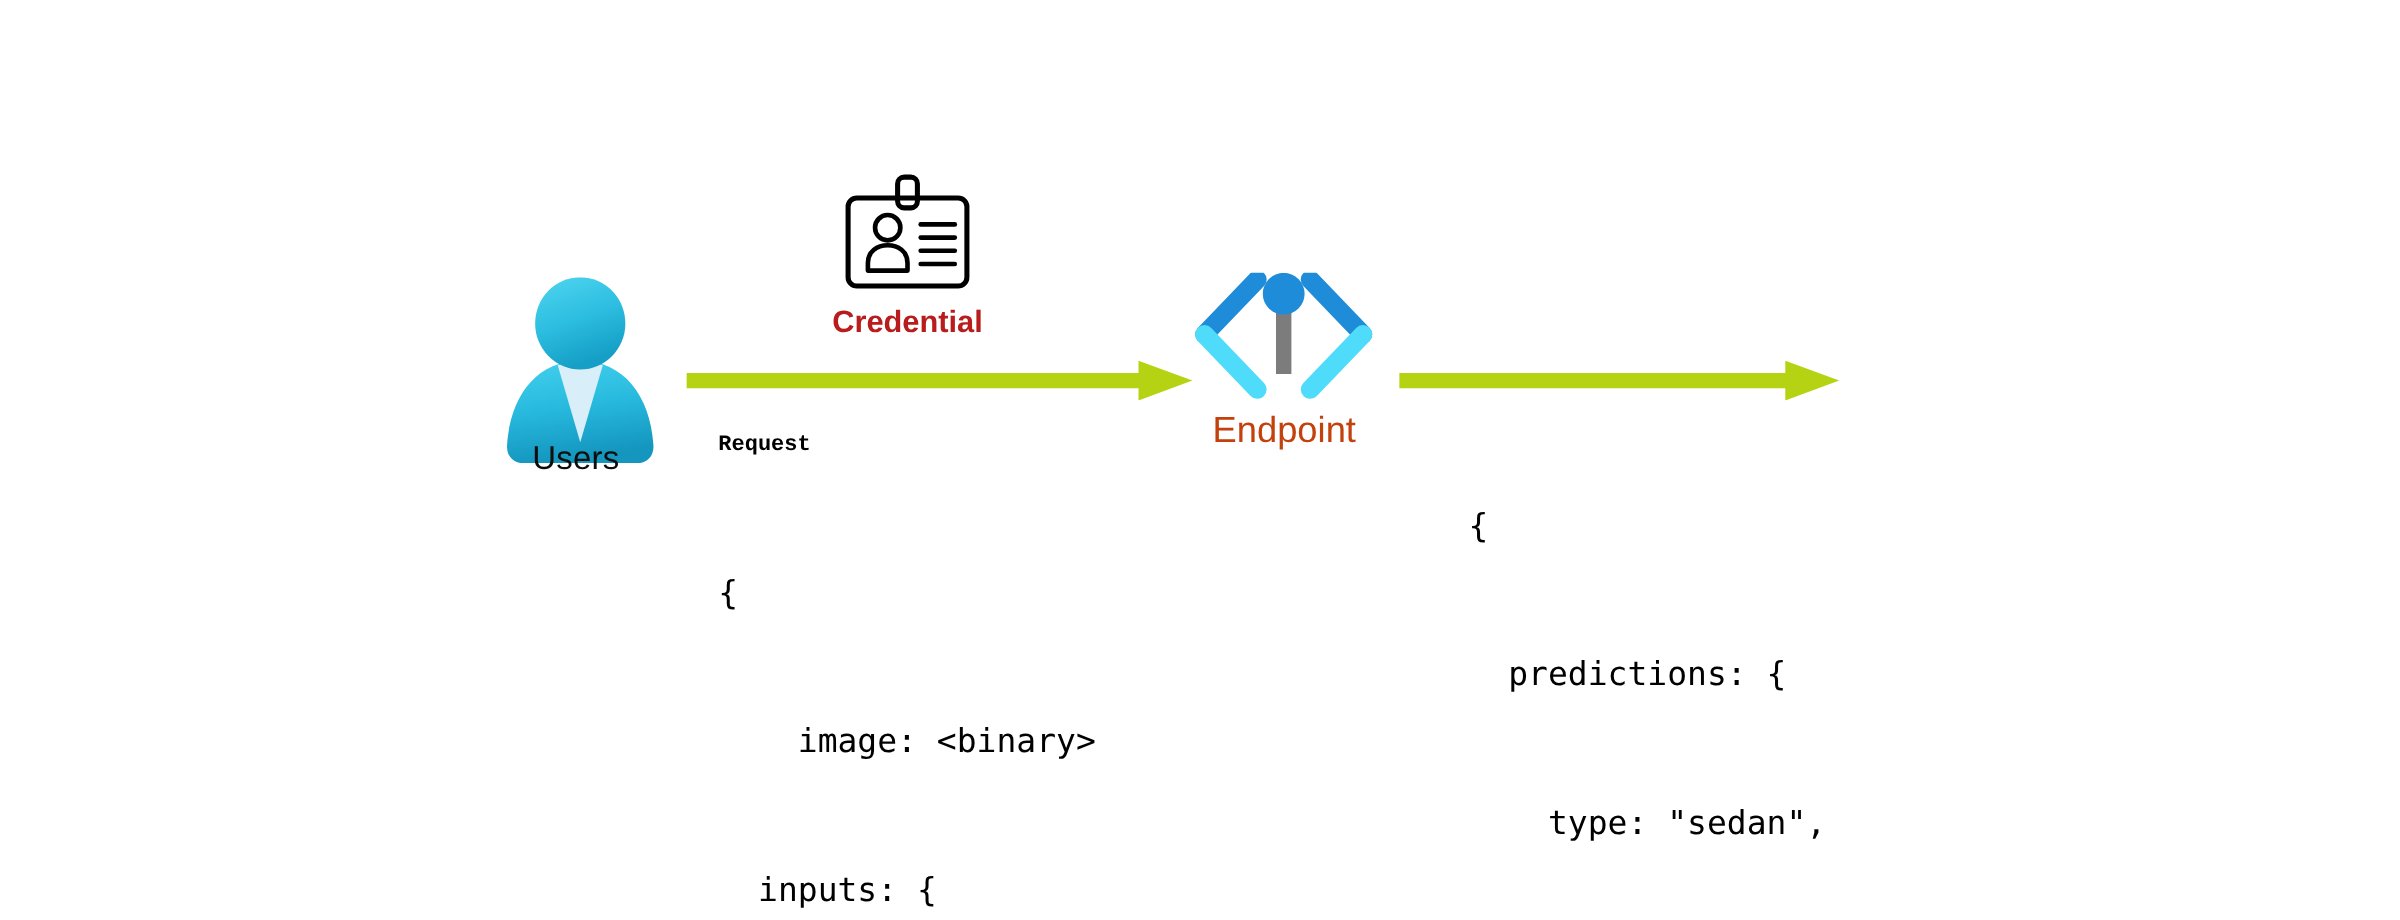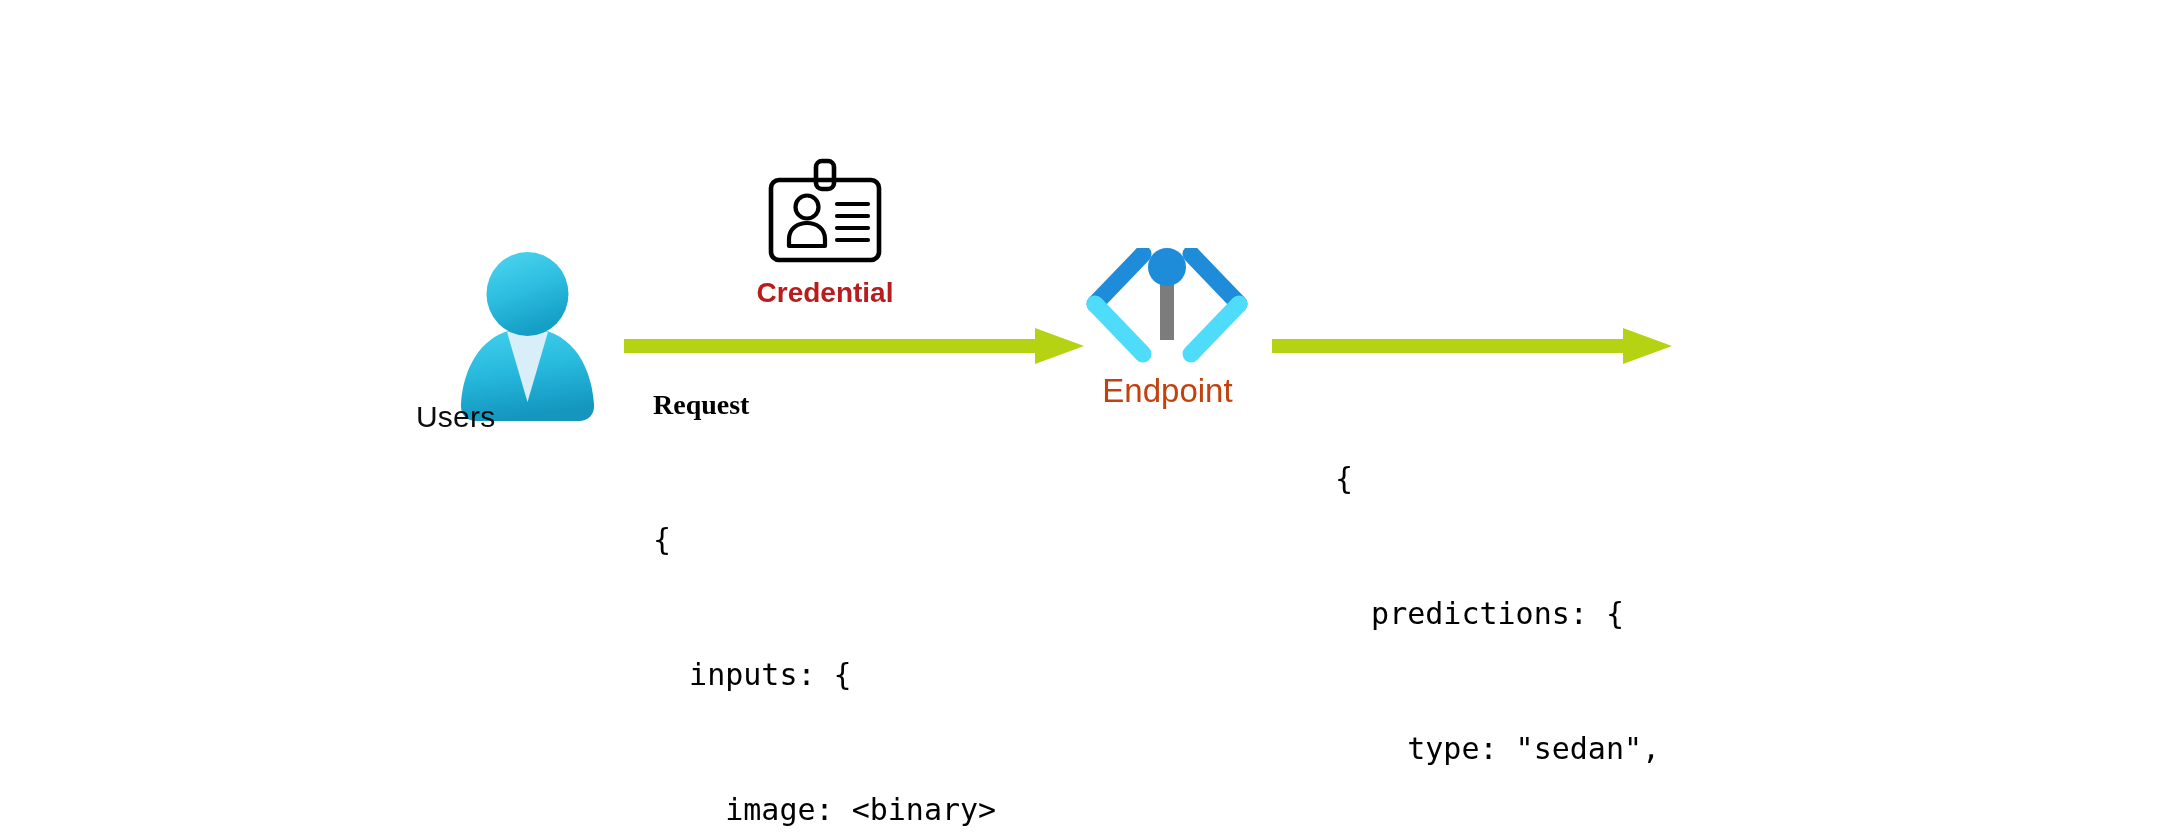--- a/index.html
+++ b/index.html
@@ -31,23 +31,24 @@
   
   #users-actor {
     left: 455px;
     top: 252px;
     width: 145px;
     height: 185px;
   }
   #users-actor svg { display: block; }
 
   #users-label {
-    left: 416px;
+    left: 436px;
     top: 400px;
     width: 175px;
+    text-align: center;
     font-family: "Liberation Sans", sans-serif;
     font-size: 30px;
     line-height: 34px;
     color: #0d0d0d;
     letter-spacing: 0.2px;
   }
 
   
   #credential-icon {
     left: 765px;
@@ -117,23 +118,23 @@
 
   
   .code-panel {
     font-family: "DejaVu Sans Mono", "Liberation Mono", monospace;
     font-size: 30px;
     line-height: 45px;
     color: #000000;
     white-space: pre;
   }
   .code-title {
-    font-family: Liberation Serif, serif;
+    font-family: Liberation Mono, monospace;
     font-weight: bold;
-    font-size: 28px;
+    font-size: 20px;
     line-height: 45px;
     color: #000000;
     white-space: pre;
   }
   .code-line {
     white-space: pre;
     display: block;
   }
 
   #request-panel {
@@ -239,22 +240,22 @@
   <div class="abs" id="response-arrow">
     <svg class="arrow-shape" width="400" height="36" viewBox="0 0 400 36" xmlns="http://www.w3.org/2000/svg">
       <path d="M 0 11 L 351 11 L 351 0 L 400 18 L 351 36 L 351 25 L 0 25 Z" fill="#b5d312"></path>
     </svg>
   </div>
 
   <div class="abs" id="request-panel">
     <div class="code-title">Request</div>
     <div class="code-panel">
       <span class="code-line">{</span>
+      <span class="code-line">    image: &lt;binary&gt;</span>
       <span class="code-line">  inputs: {</span>
-      <span class="code-line">    image: &lt;binary&gt;</span>
       
       
     </div>
   </div>
 
   <div class="abs" id="response-panel">
     <div class="code-panel">
       <span class="code-line">{</span>
       <span class="code-line">  predictions: {</span>
       <span class="code-line">    type: "sedan",</span>

